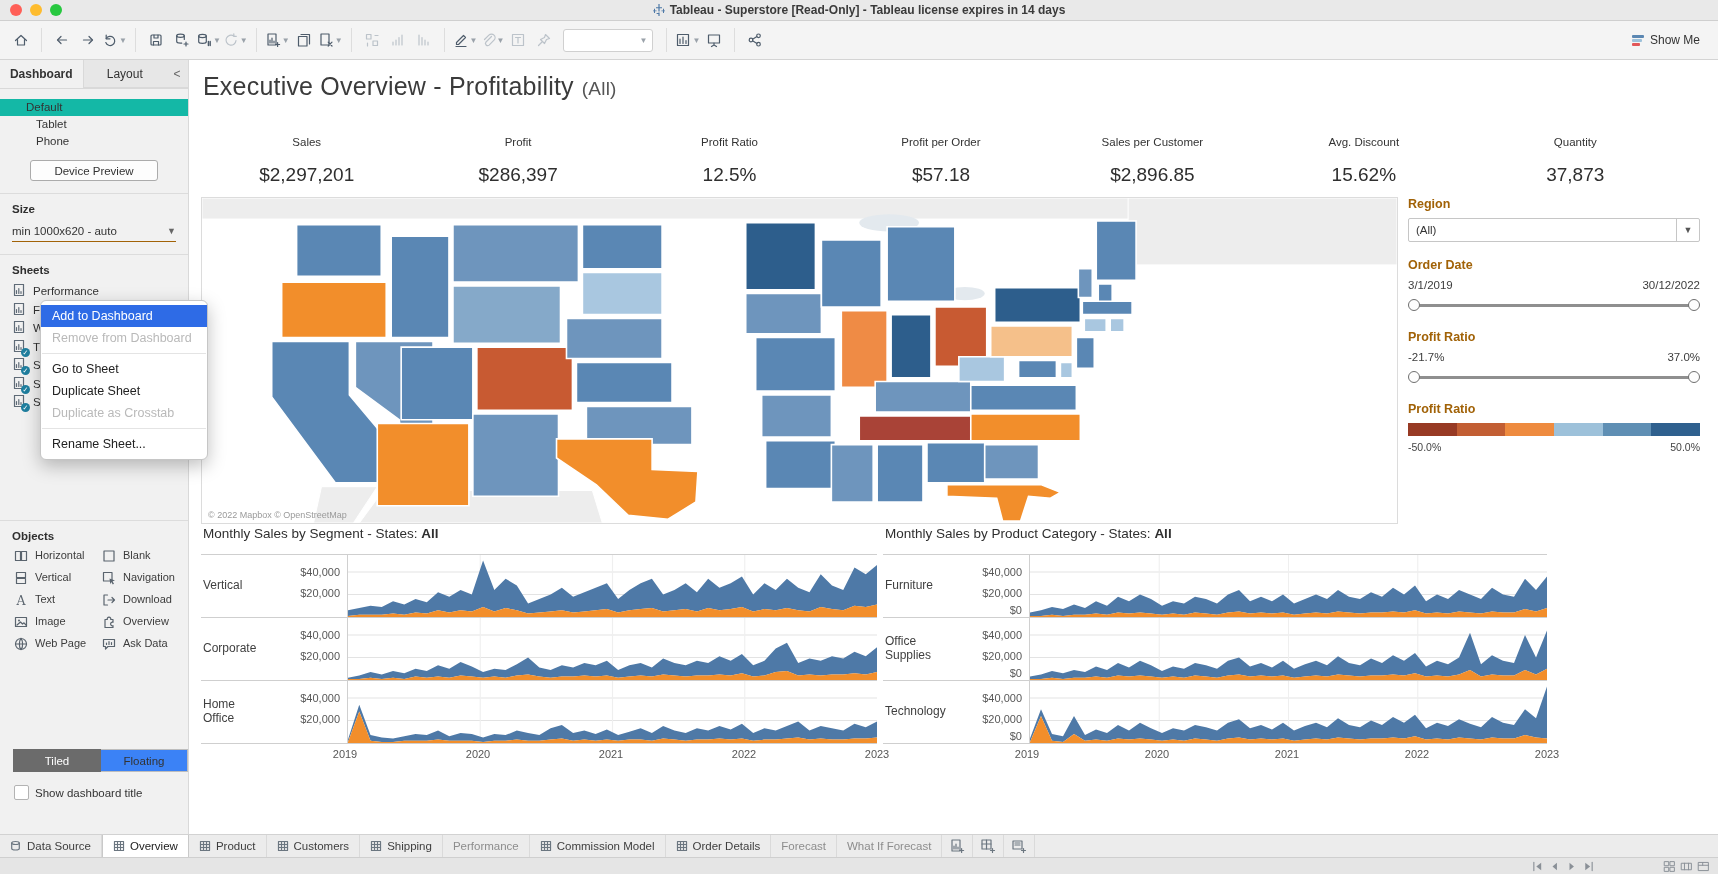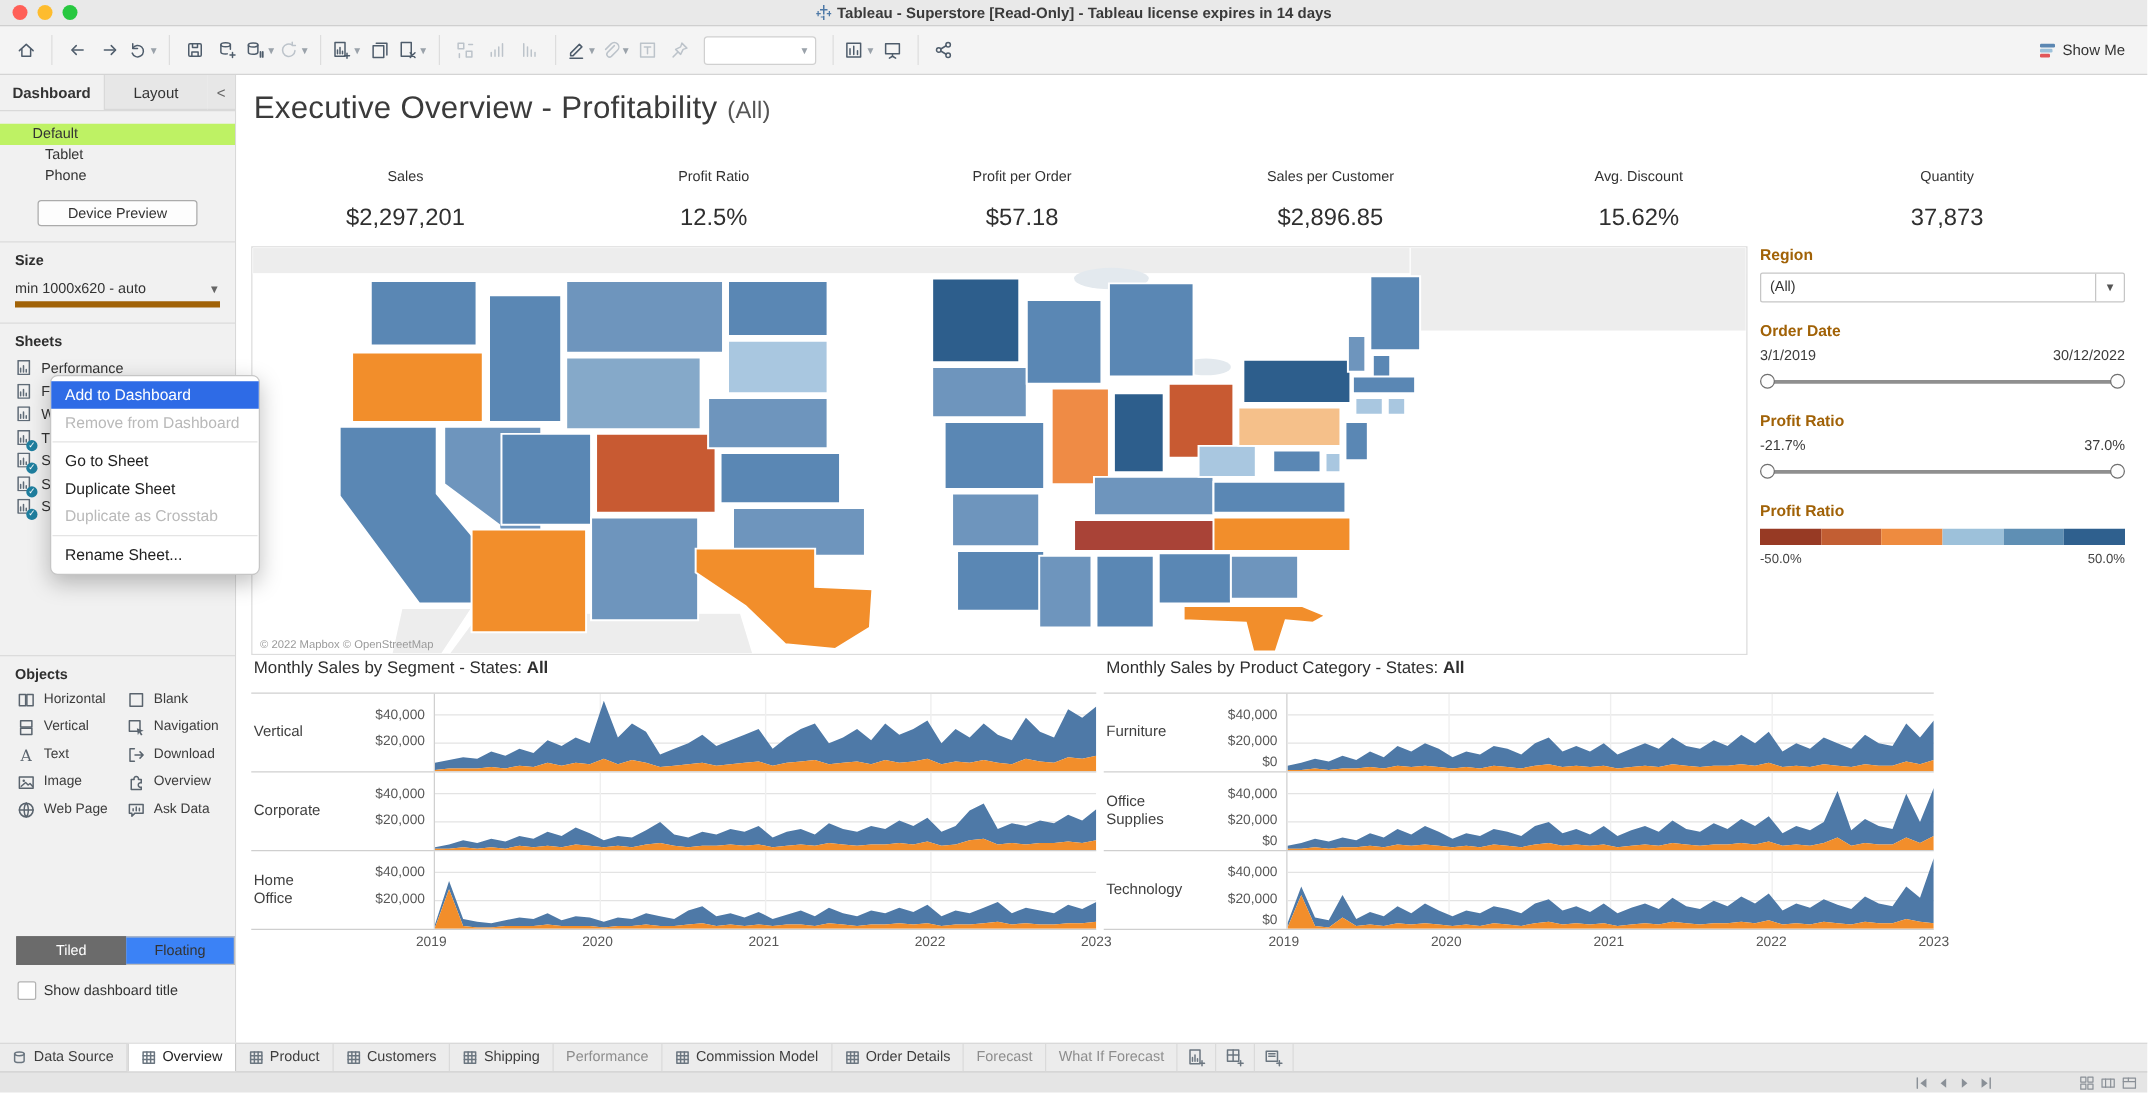--- a/index.html
+++ b/index.html
@@ -31,25 +31,25 @@
   .main{flex:1;background:#fff;position:relative;overflow:hidden;}
   
   .sb-tabs{display:flex;height:28px;border-bottom:1px solid #d9d9d9;align-items:stretch;}
   .sb-tab{flex:1;display:flex;align-items:center;justify-content:center;font-size:12px;color:#333;}
   .sb-tab.active{background:#f1f1f1;font-weight:bold;border-right:1px solid #d9d9d9;}
   .sb-tab.inactive{background:#e7e7e7;border-bottom:1px solid #d9d9d9;}
   .sb-collapse{width:22px;display:flex;align-items:center;justify-content:center;color:#666;background:#e7e7e7;border-bottom:1px solid #d9d9d9;font-size:12px;}
   .devices{margin-top:10px;}
   .device{height:17px;line-height:17px;padding-left:26px;color:#333;}
   .device.indent{padding-left:36px;}
-  .device.selected{background:#bef264;}
+  .device.selected{background:#14b8a6;}
   .device-preview{display:block;margin:10px auto 12px auto;width:128px;height:21px;background:#fdfdfd;border:1px solid #ababab;border-radius:3px;font-size:11.5px;color:#333;text-align:center;line-height:19px;}
   .sb-divider{height:1px;background:#dcdcdc;margin:0;}
   .sb-section-label{font-weight:bold;font-size:11.5px;color:#2f2f2f;margin:9px 0 6px 12px;}
-  .size-select{margin:0 12px 12px 12px;height:20px;border-bottom:5px solid #a16207;display:flex;align-items:center;justify-content:space-between;color:#333;}
+  .size-select{margin:0 12px 12px 12px;height:20px;border-bottom:1px solid #a16207;display:flex;align-items:center;justify-content:space-between;color:#333;}
   .size-select .caret{color:#666;font-size:9px;}
   .sheet-list{margin-bottom:8px;}
   .sheet-item{height:18.5px;display:flex;align-items:center;padding-left:13px;gap:7px;color:#333;}
   .sheet-ico{position:relative;width:13px;height:14px;color:#5f6b77;flex:none;}
   .sheet-badge{position:absolute;right:-4px;bottom:-3px;width:9px;height:9px;border-radius:50%;background:#1f7f9f;color:#fff;font-size:7px;line-height:9px;text-align:center;}
   .objects-grid{display:grid;grid-template-columns:88px 88px;row-gap:7px;margin-left:13px;margin-bottom:10px;}
   .obj{display:flex;align-items:center;gap:7px;color:#3c3c3c;font-size:11px;}
   .obj .ico{color:#5a646e;width:15px;height:15px;}
   .tiled-row{position:absolute;bottom:62px;left:13px;display:flex;}
   .seg-btn{width:86px;height:21px;font-size:11.5px;display:flex;align-items:center;justify-content:center;}
@@ -491,20 +491,24 @@
   <div class="main">
     <div class="dash-title">
       <span>Executive Overview - Profitability</span><span class="suffix">(All)</span>
     </div>
     <div class="kpis" id="kpi-row">
         <div class="kpi">
           <div class="lab">Sales</div>
           <div class="val">$2,297,201</div>
         </div>
         <div class="kpi">
+          <div class="lab">Profit</div>
+          <div class="val">$286,397</div>
+        </div>
+        <div class="kpi">
           <div class="lab">Profit Ratio</div>
           <div class="val">12.5%</div>
         </div>
         <div class="kpi">
           <div class="lab">Profit per Order</div>
           <div class="val">$57.18</div>
         </div>
         <div class="kpi">
           <div class="lab">Sales per Customer</div>
           <div class="val">$2,896.85</div>

